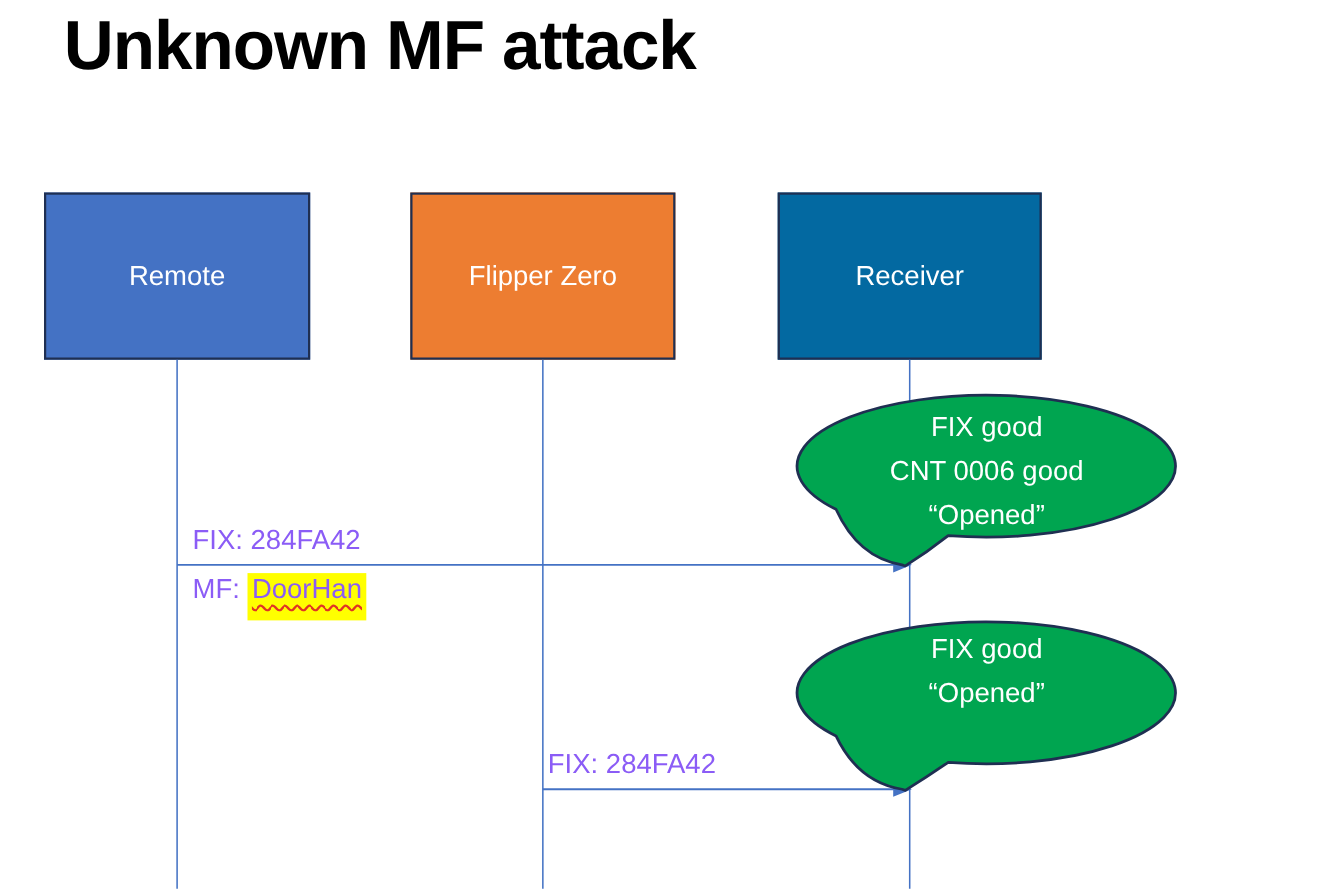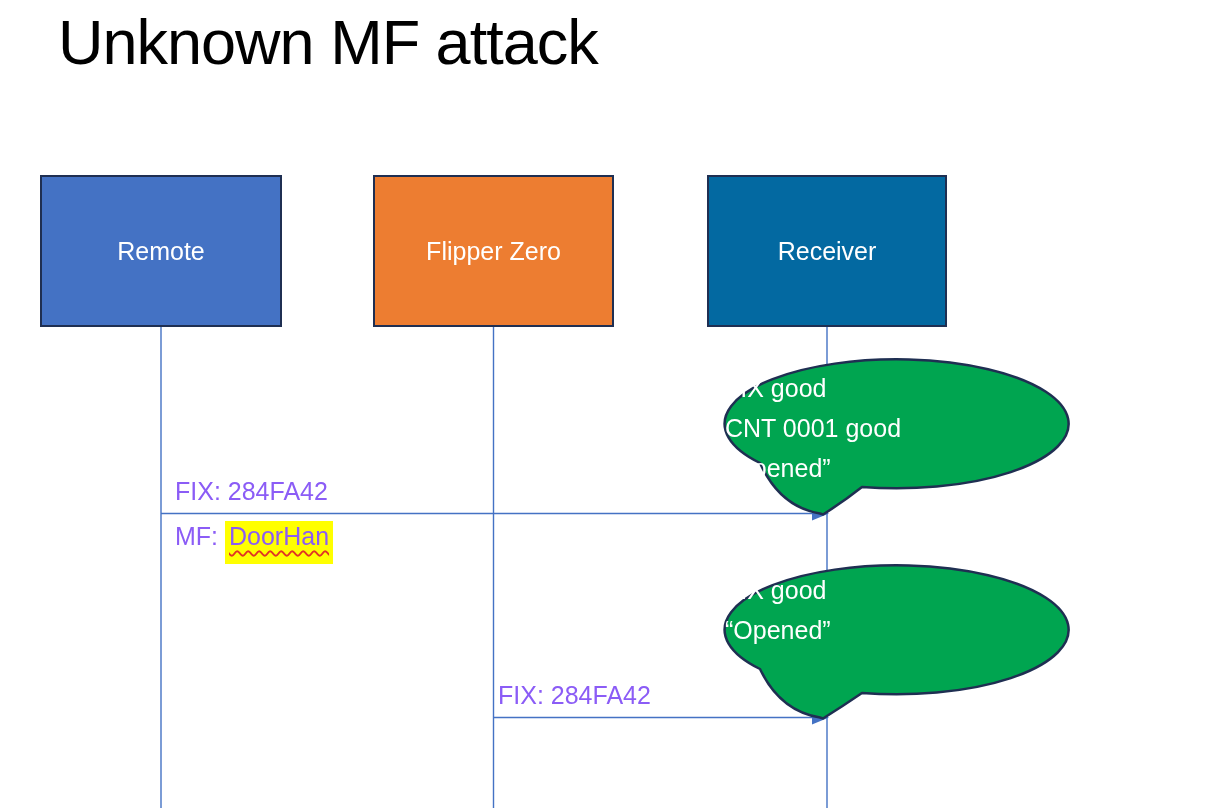--- a/index.html
+++ b/index.html
@@ -1,21 +1,21 @@
 <!DOCTYPE html>
 <html><head>
 <meta charset="utf-8">
 <style>
   html,body { margin:0; padding:0; background:#fff; }
   .canvas {
     position:relative; width:1216px; height:811px; background:#ffffff;
     font-family:"Liberation Sans", sans-serif; overflow:hidden;
   }
   .slide-title {
-    position:absolute; left:58px; top:0px; font-size:63px; font-weight:400;
+    position:absolute; left:58px; top:0px; font-size:63px; font-weight:700;
     color:#000; line-height:1.35; letter-spacing:-1px; white-space:nowrap;
   }
   .actor {
     position:absolute; top:175px; height:152px; box-sizing:border-box;
     border:2.5px solid #1F2F52; display:flex; align-items:center; justify-content:center;
     color:#fff; font-size:25px; white-space:nowrap;
   }
   .actor-remote   { left:40px;  width:242px; background:#4472C4; }
   .actor-flipper  { left:373px; width:241px; background:#ED7D31; }
   .actor-receiver { left:707px; width:240px; background:#0369a1; }
@@ -27,21 +27,21 @@
   .m1b { left:175px; top:517px; }
   .m2a { left:498px; top:678px; }
   .m2b { left:498px; top:721px; }
   .hl { background:#FFFF00; padding:1px 4px 14px 4px; }
   .wavy {
     text-decoration-line:underline; text-decoration-style:wavy;
     text-decoration-color:#E03425; text-decoration-thickness:1.5px;
     text-underline-offset:5px;
   }
   .callout-text {
-    position:absolute; width:344px; color:#fff;
+    position:absolute; width:344px; text-align:center; color:#fff;
     font-size:25px; line-height:40px; white-space:nowrap;
   }
   .c1t { left:725px; top:368px; }
   .c2t { left:725px; top:570px; }
 </style>
 </head>
 <body>
 
 <div class="canvas">
 
@@ -74,21 +74,21 @@
 
   <div class="msg msg-above m1a">FIX: 284FA42</div>
   <div class="msg msg-below m1b">
     <div><span>MF: </span><span class="hl wavy">DoorHan</span></div>
   </div>
 
   <div class="msg msg-above m2a">FIX: 284FA42</div>
 
   <div class="callout-text c1t">
     <div>FIX good</div>
-    <div>CNT 0001 good</div>
+    <div>CNT 0006 good</div>
     <div>“Opened”</div>
   </div>
   <div class="callout-text c2t">
     <div>FIX good</div>
     <div>“Opened”</div>
   </div>
 
 </div>
 
 </body></html>

